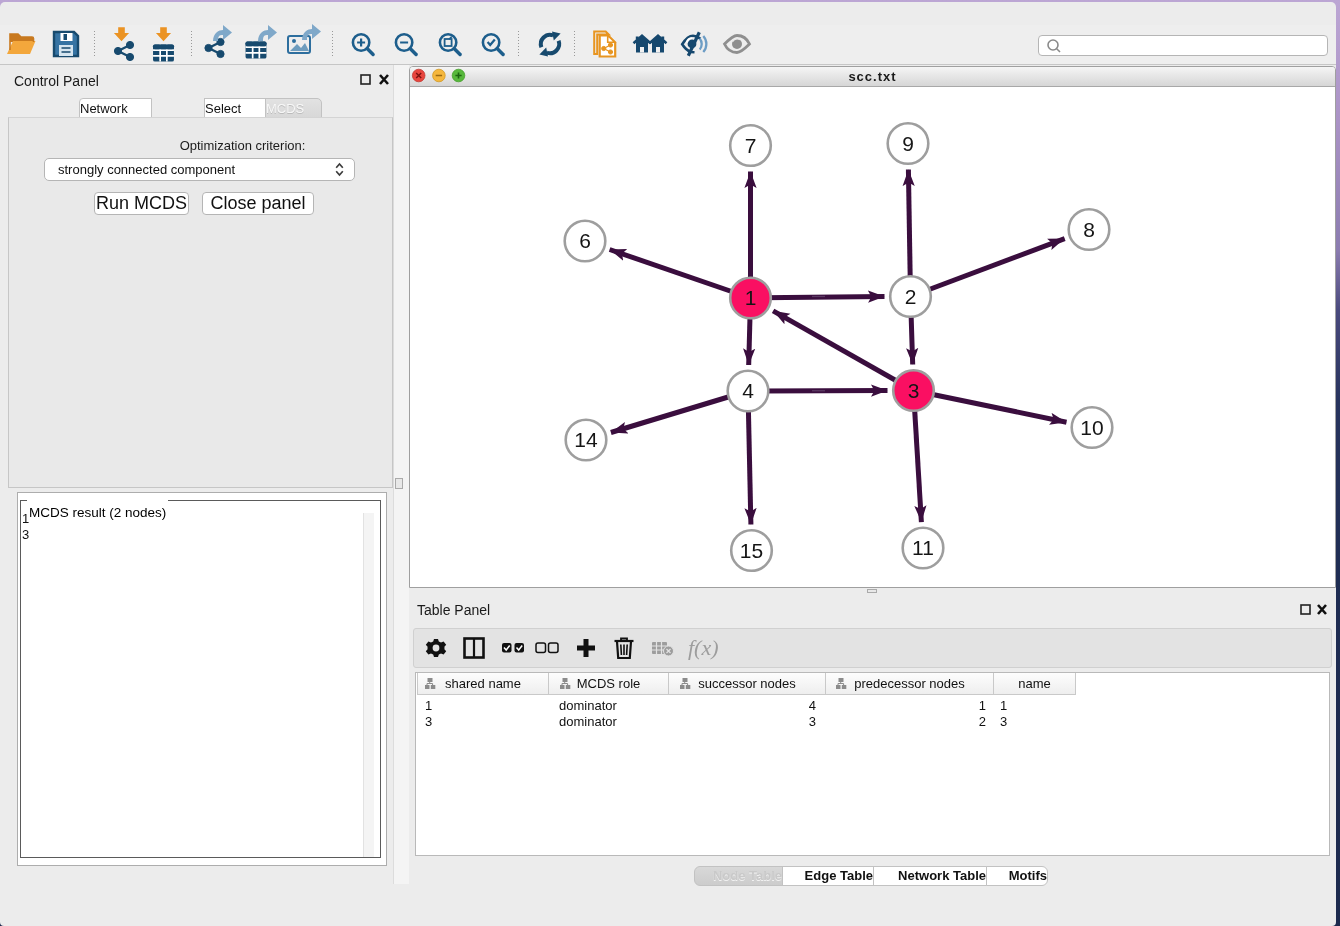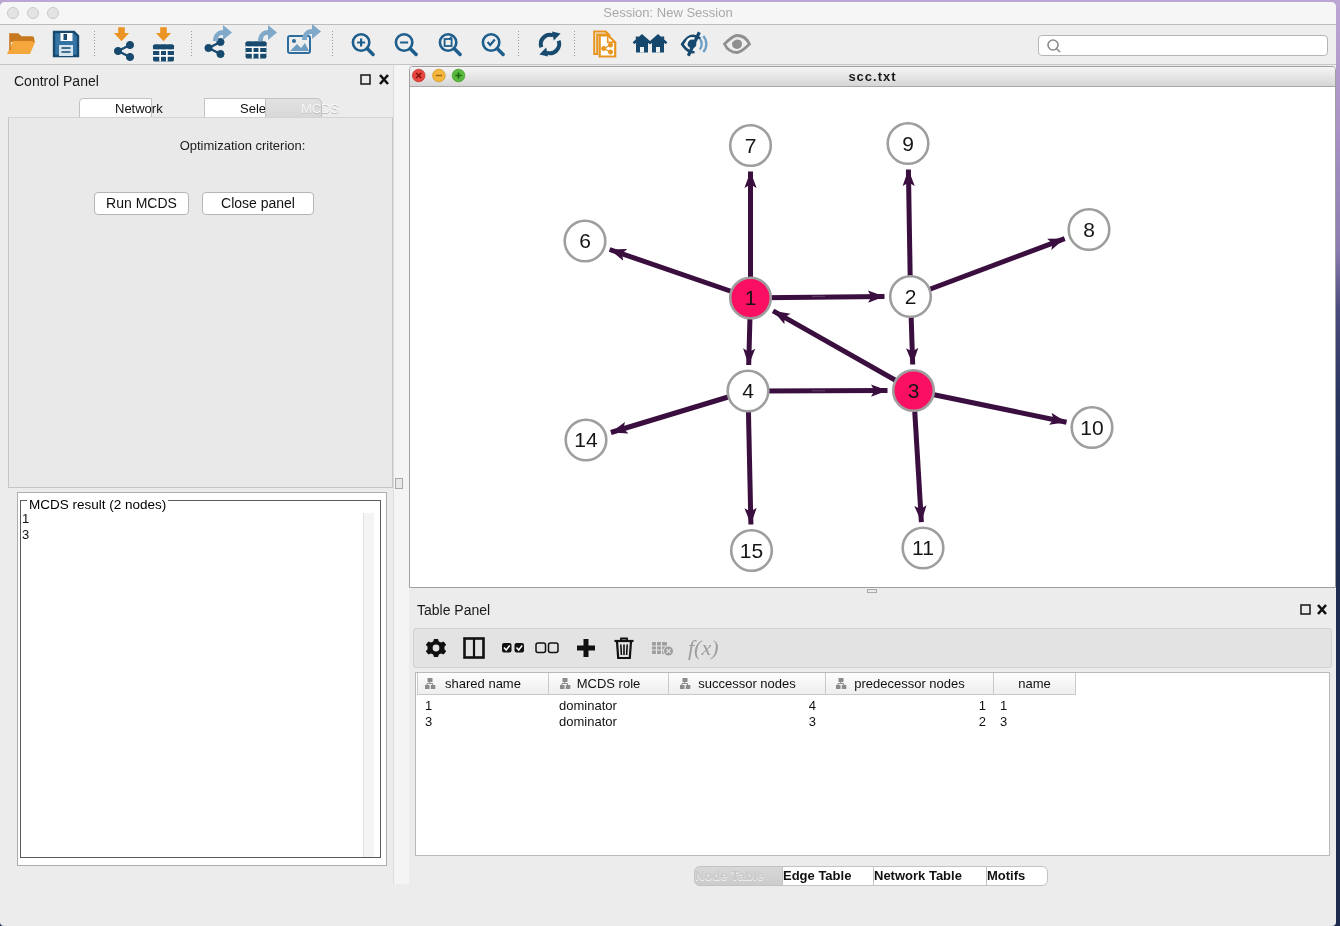--- a/index.html
+++ b/index.html
@@ -33,39 +33,39 @@
   #membtn { position:absolute; right:7px; top:6px; width:76px; height:23px;
     background:#f6f6f6; border:1px solid #b0b0b0; font-size:13px; color:#111;
     text-align:left; line-height:21px; padding-left:27px; }
   #membtn .dot { position:absolute; left:9px; top:5px; width:13px; height:13px;
     border-radius:50%; background:#1d9033; }
   
   #cpanel { position:absolute; left:0; top:63px; width:393px; height:819px; background:#ececec; }
   #cpanel h1 { position:absolute; left:14px; top:8px; font-size:14px; font-weight:normal; color:#1a1a1a; }
   
   .cptab { position:absolute; top:33px; height:20px; font-size:13px; color:#111;
-    background:#ffffff; border:1px solid #c2c2c2; line-height:19px;padding-left:35px; }
+    background:#ffffff; border:1px solid #c2c2c2; line-height:19px; }
   #tab-mcds { background:linear-gradient(180deg,#e2e2e2,#d8d8d8); color:#f8f8f8;
     text-shadow:0 1px 0 #bbb; border-radius:0 5px 0 0; }
   #cp-pane { position:absolute; left:8px; top:52px; width:385px; height:371px;
     background:#e9e9e9; border:1px solid #c6c6c6; border-top:1px solid #d4d4d4; }
   #optlabel { position:absolute; top:73px; left:0; width:393px; text-align:center;
     font-size:13px; color:#1c1c1c;margin-left:46px; }
   #dropdown { position:absolute; left:44px; top:93px; width:311px; height:23px;
     background:#fff; border:1px solid #b5b5b5; border-radius:5px; font-size:13px;
     color:#111; line-height:21px; padding-left:13px; }
   .btn { position:absolute; top:127px; height:23px; background:#fff;
-    border:1px solid #b5b5b5; border-radius:4px; font-size:14px; color:#111;
+    border:1px solid #b5b5b5; border-radius:4px; font-size:18px; color:#111;
     text-align:center; line-height:21px; }
   
   #resultwrap { position:absolute; left:17px; top:427px; width:370px; height:374px;
     background:#fff; border:1px solid #adadad; }
   #fieldset { position:absolute; left:2px; top:7px; width:361px; height:358px;
     border:1px solid #5a5a5a; }
-  #legend { position:absolute; left:6px; top:-8px; background:#fff; padding:4px 2px;
+  #legend { position:absolute; left:6px; top:-8px; background:#fff; padding:12px 2px;
     font-size:13.5px; color:#000; }
   #resulttext { position:absolute; left:1px; top:10px; font-size:13px; color:#111; line-height:16px; }
   #res-scroll { position:absolute; right:6px; top:12px; width:11px; height:344px;
     background:#f4f4f4; border-left:1px solid #e2e2e2; }
   
   #vsplit { position:absolute; left:393px; top:63px; width:16px; height:819px; background:#f4f4f4; border-left:1px solid #dcdcdc; }
   #vgrip { position:absolute; left:1px; top:413px; width:8px; height:11px;
     background:#e8e8e8; border:1px solid #aaa; }
   #hsplit { position:absolute; left:409px; top:586px; width:927px; height:9px; background:#ececec; }
   #hgrip { position:absolute; left:458px; top:1px; width:10px; height:4px;
@@ -84,31 +84,25 @@
     background:#e3e3e3; border:1px solid #d0d0d0; border-radius:3px; }
   #tablearea { position:absolute; left:6px; top:75px; width:915px; height:184px;
     background:#fff; border:1px solid #b9b9b9; }
   .th { position:absolute; top:0; height:22px; background:linear-gradient(180deg,#fdfdfd,#eeeeee);
     border-right:1px solid #c9c9c9; border-bottom:1px solid #c9c9c9;
     font-size:13px; color:#111; text-align:center; line-height:21px; }
   .td { position:absolute; font-size:13px; color:#111; height:16px; line-height:16px; }
   
   #btabs { position:absolute; left:0; top:269px; width:927px; }
   .btab { position:absolute; top:0; height:20px; font-size:13px; font-weight:bold;
-    color:#111; background:#fff; border:1px solid #c2c2c2; text-align:left; line-height:18px; }
+    color:#111; background:#fff; border:1px solid #c2c2c2; text-align:right; line-height:18px; }
 </style>
 </head>
 <body>
 <div id="win">
-  <div id="titlebar">
-    <div class="tl" style="left:7px;"></div>
-    <div class="tl" style="left:27px;"></div>
-    <div class="tl" style="left:47px;"></div>
-    <div id="wtitle">Session: New Session</div>
-  </div>
   <div id="toolbar">
     <svg width="1336" height="41" style="position:absolute; top:-2px;">
       <defs>
         <g id="sharenodes">
           <circle cx="-6.5" cy="0" r="3.6"></circle>
             <circle cx="5.5" cy="-6" r="3.6"></circle>
             <circle cx="5.5" cy="6" r="3.6"></circle>
           <path d="M-6.5,0 L5.5,-6 M-6.5,0 L5.5,6" stroke-width="2.4" fill="none"></path>
         </g>
         <g id="grid">
@@ -248,20 +242,26 @@
     <svg width="40" height="14" style="position:absolute; left:353px; top:8px;">
       <rect x="8" y="2" width="9" height="9" fill="none" stroke="#222" stroke-width="1.6"></rect>
       <path d="M27,2 L35,11 M35,2 L27,11" stroke="#111" stroke-width="2.6"></path>
     </svg>
     <div class="cptab" style="left:79px; width:73px; border-radius:4px 0 0 0;">Network</div>
     <div class="cptab" style="left:151px; width:54px;margin-top:33px;">Style</div>
     <div class="cptab" style="left:204px; width:62px;">Select</div>
     <div class="cptab" id="tab-mcds" style="left:265px; width:57px;">MCDS</div>
     <div id="cp-pane"></div>
     <div id="optlabel">Optimization criterion:</div>
+    <div id="dropdown">strongly connected component
+      <svg width="12" height="17" style="position:absolute; right:8px; top:2px;">
+        <path d="M2.2,6.8 L5.5,3 L8.8,6.8" fill="none" stroke="#3c3c3c" stroke-width="1.7"></path>
+        <path d="M2.2,10.2 L5.5,14 L8.8,10.2" fill="none" stroke="#3c3c3c" stroke-width="1.7"></path>
+      </svg>
+    </div>
     <div class="btn" style="left:94px; width:95px;">Run MCDS</div>
     <div class="btn" style="left:202px; width:112px;">Close panel</div>
     <div id="resultwrap">
       <div id="fieldset">
         <div id="legend">MCDS result (2 nodes)</div>
         <div id="resulttext">1<br>3</div>
         <div id="res-scroll"></div>
       </div>
     </div>
   </div>

